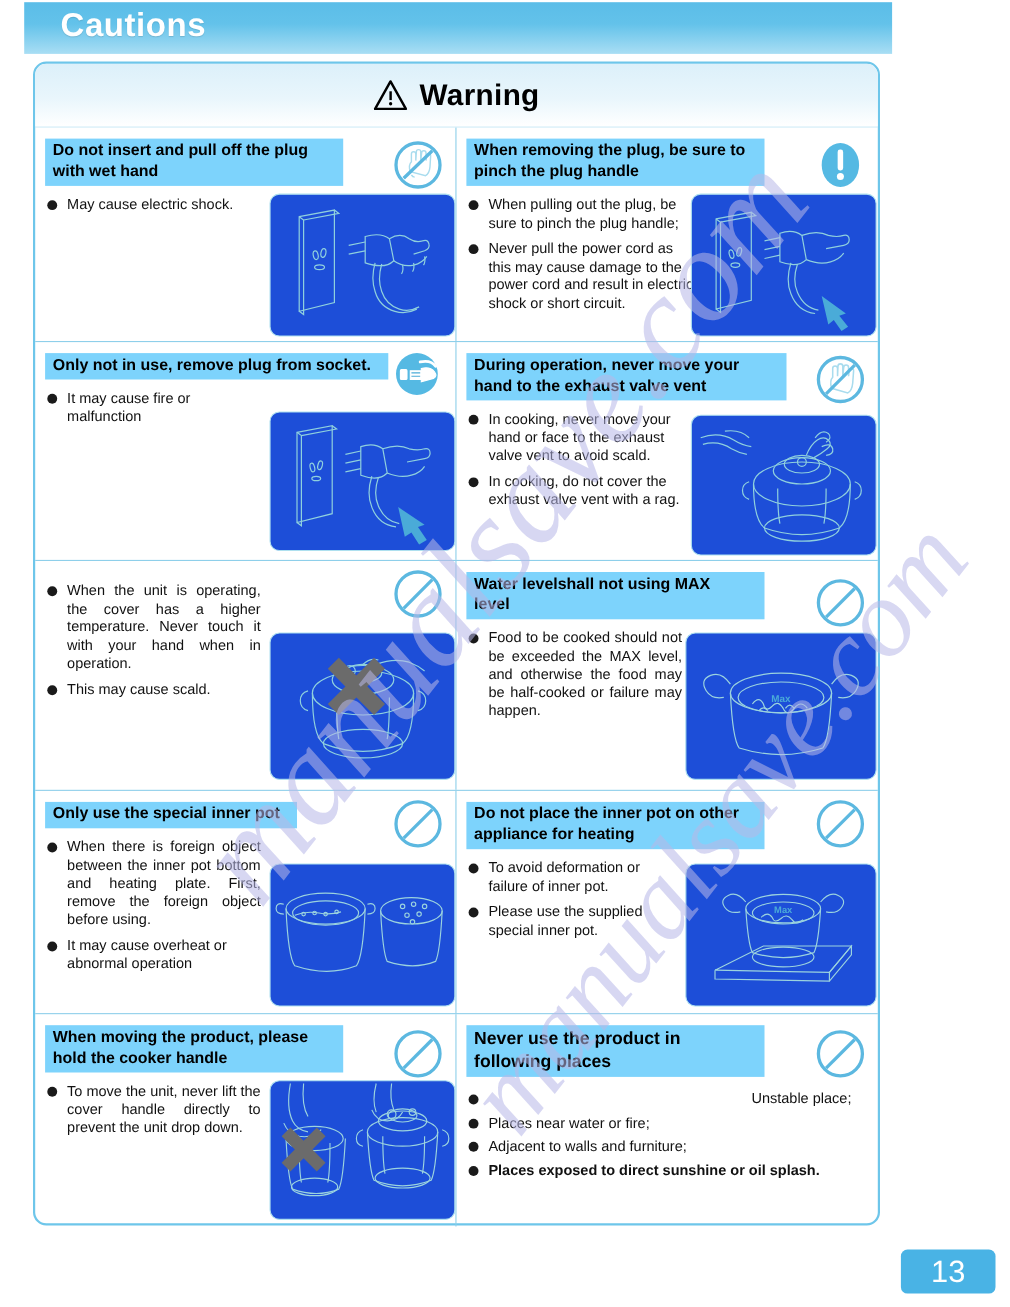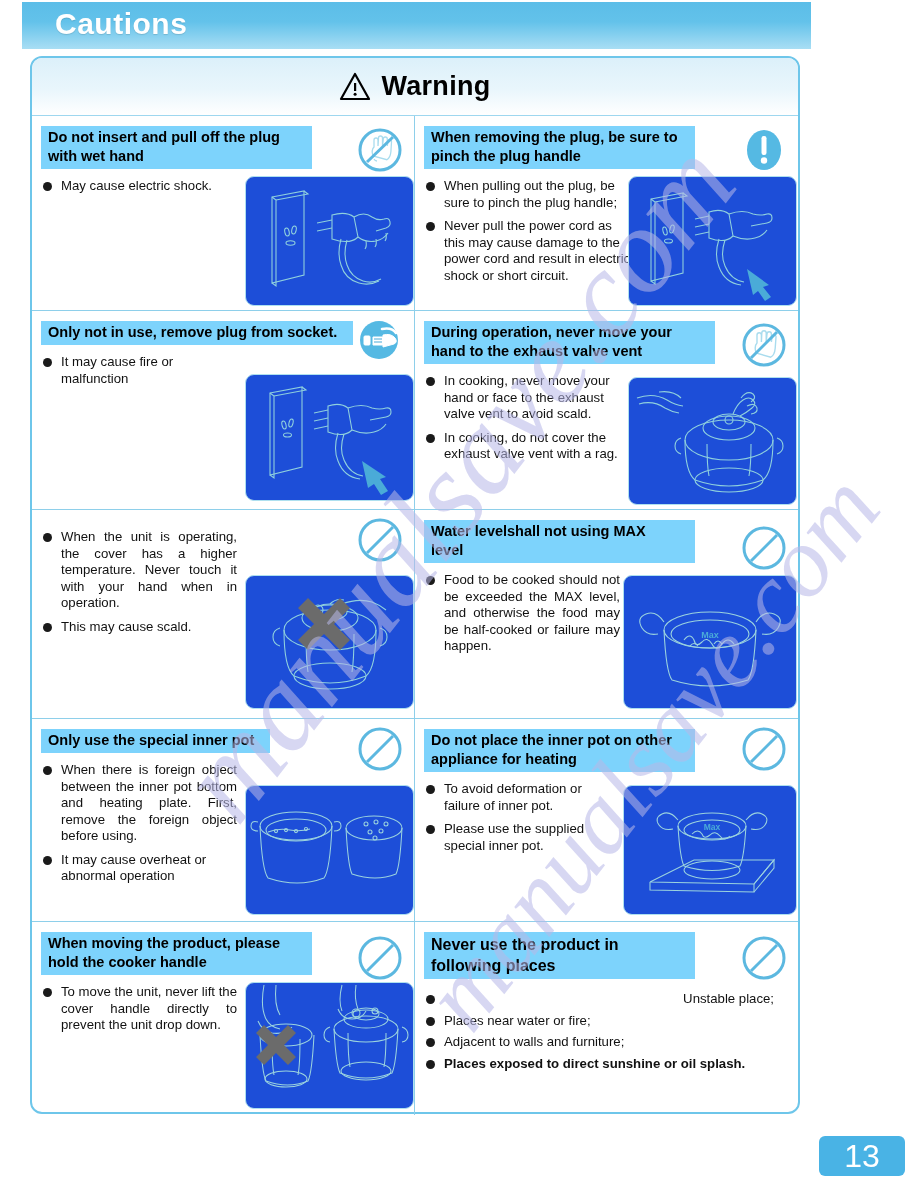--- a/index.html
+++ b/index.html
@@ -179,21 +179,21 @@
   }
 
   
   .page-num {
     position: absolute;
     right: 13px; bottom: 12px;
     width: 86px; height: 40px;
     background: #49b3e5;
     border-radius: 6px;
     color: #ffffff;
-    font-size: 32px;
+    font-size: 28px;
     display: flex;
     align-items: center;
     justify-content: center;
     z-index: 6;
   }
 </style>
 </head>
 <body>
 
 <div class="watermark">

